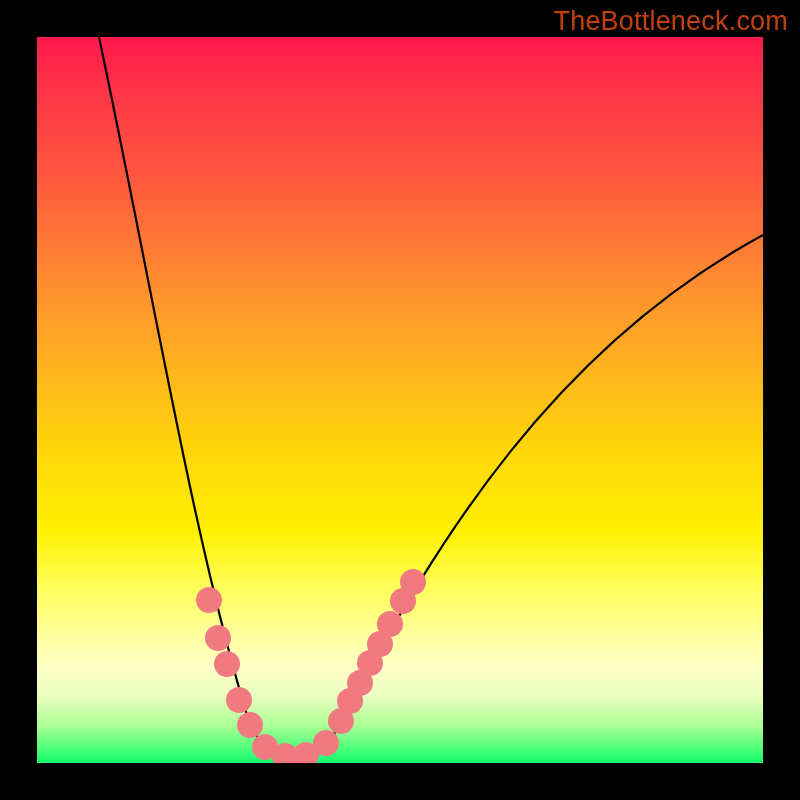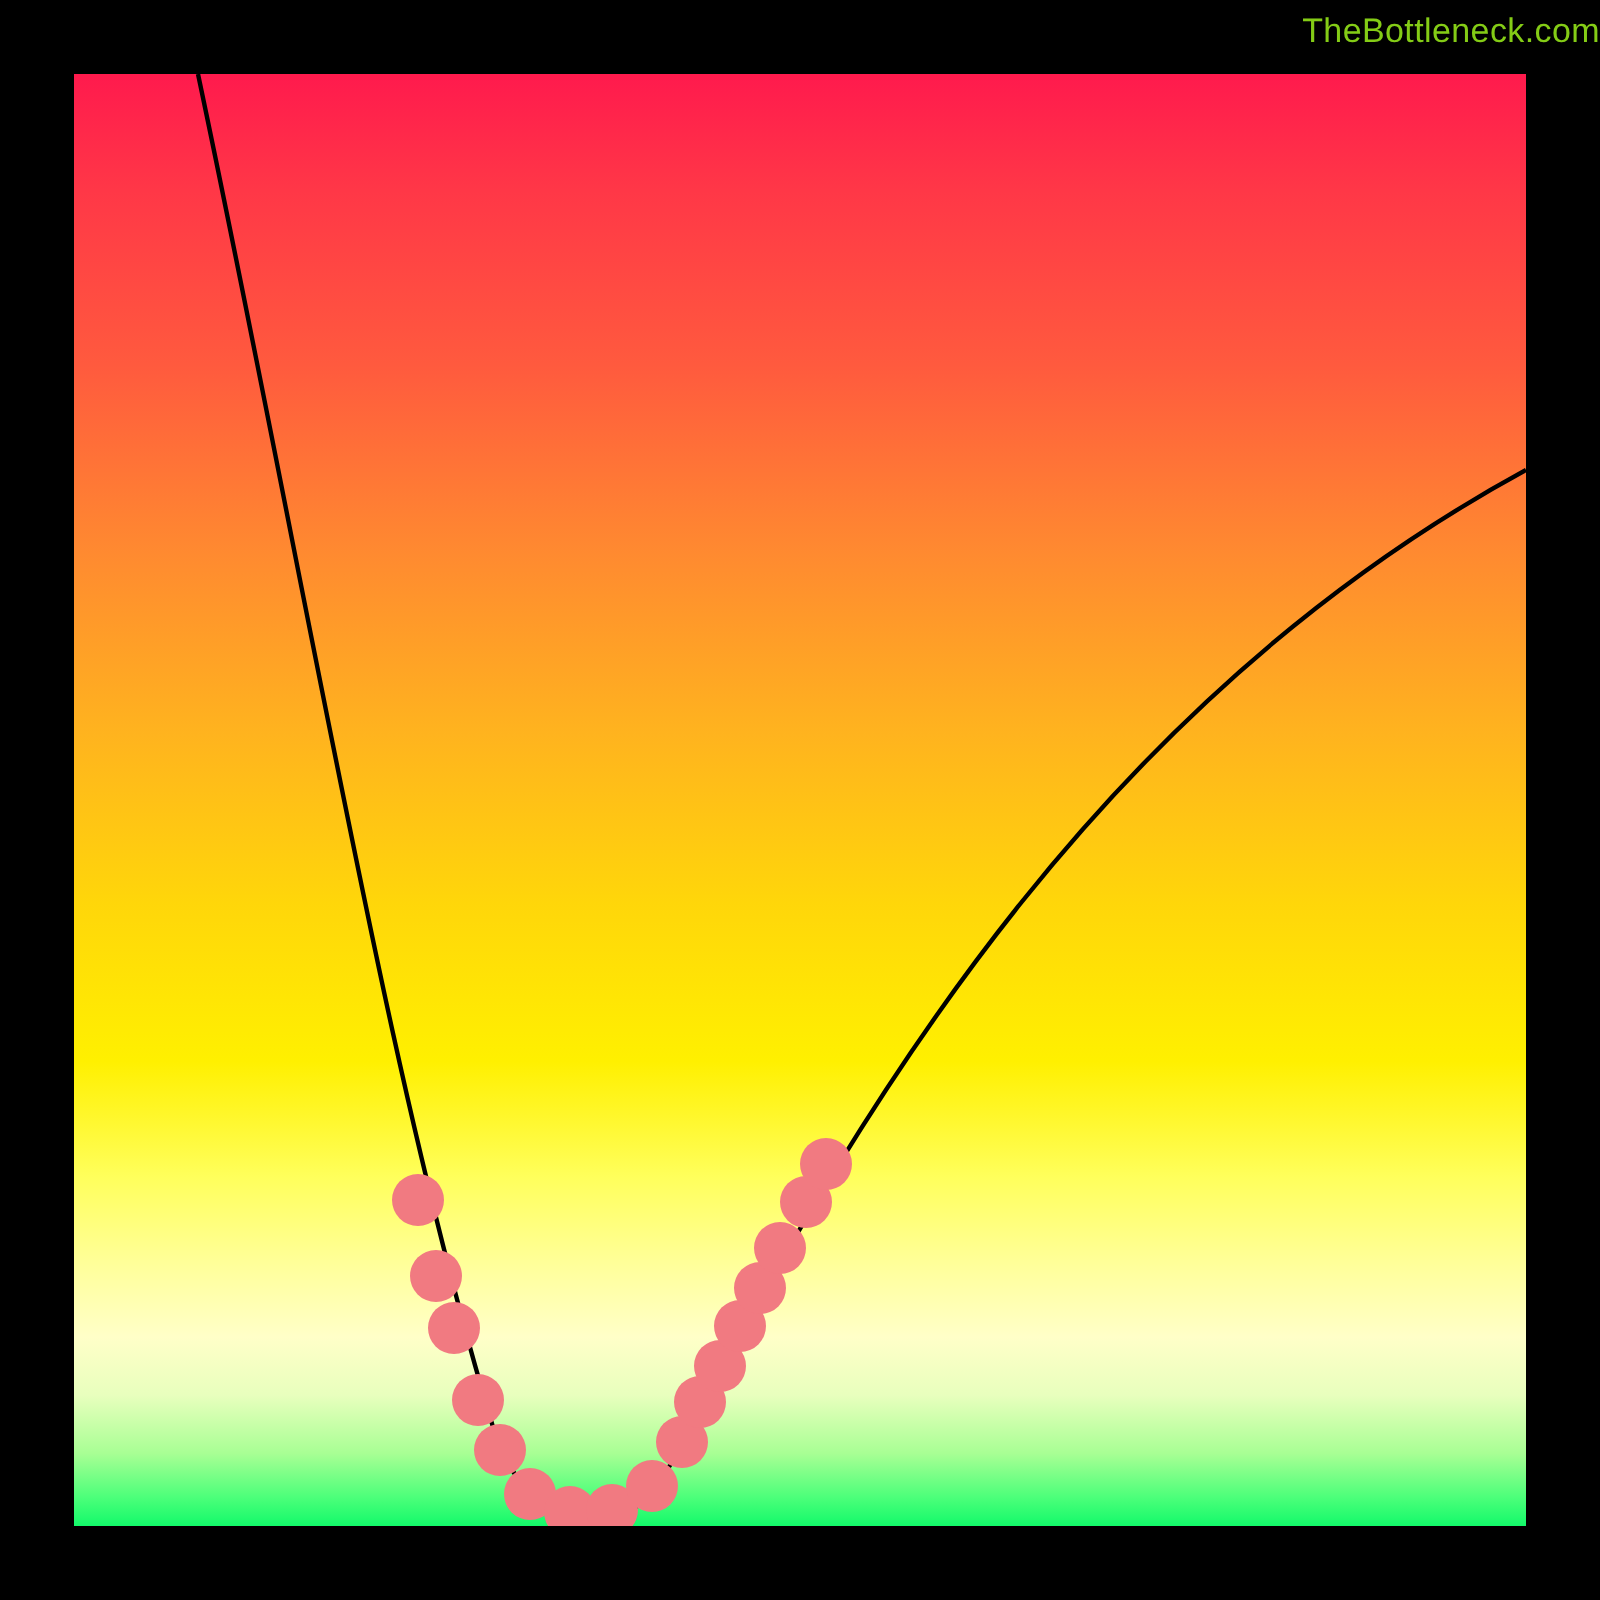--- a/index.html
+++ b/index.html
@@ -36,24 +36,24 @@
       #ffffc8 87%,
       #e8ffbd 91%,
       #a8ff94 95%,
       #4dff7a 98%,
       #13f96a 100%
     );
   }
   .watermark {
     position: absolute;
     top: 6px;
-    right: 0;
+    right: 12px;
     font-family: Arial, Helvetica, sans-serif;
-    font-size: 17px;
-    color: #84cc16;
+    font-size: 27px;
+    color: #c2410c;
     letter-spacing: 0.2px;
     user-select: none;
   }
   svg.curve {
     position: absolute;
     left: 0;
     top: 0;
     width: 726px;
     height: 726px;
   }

